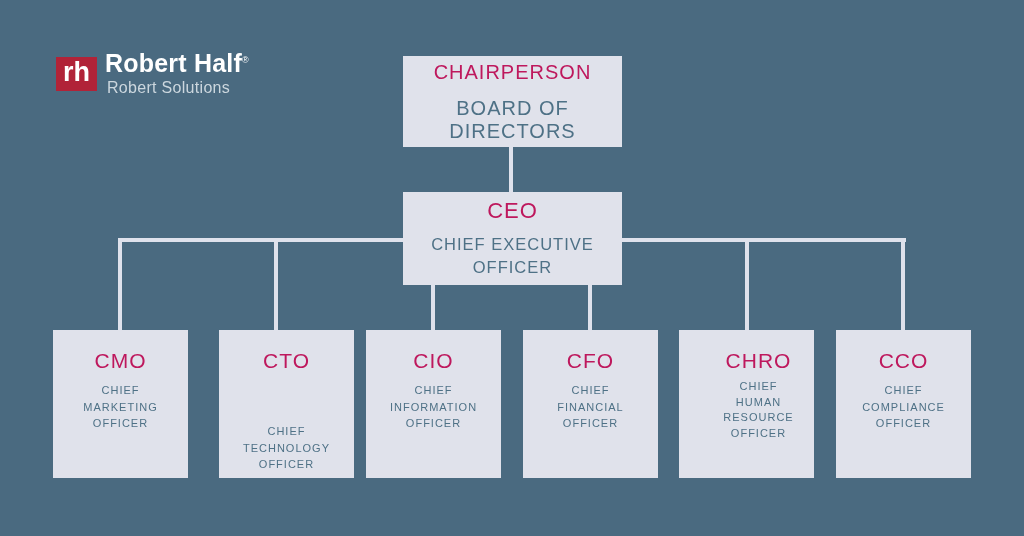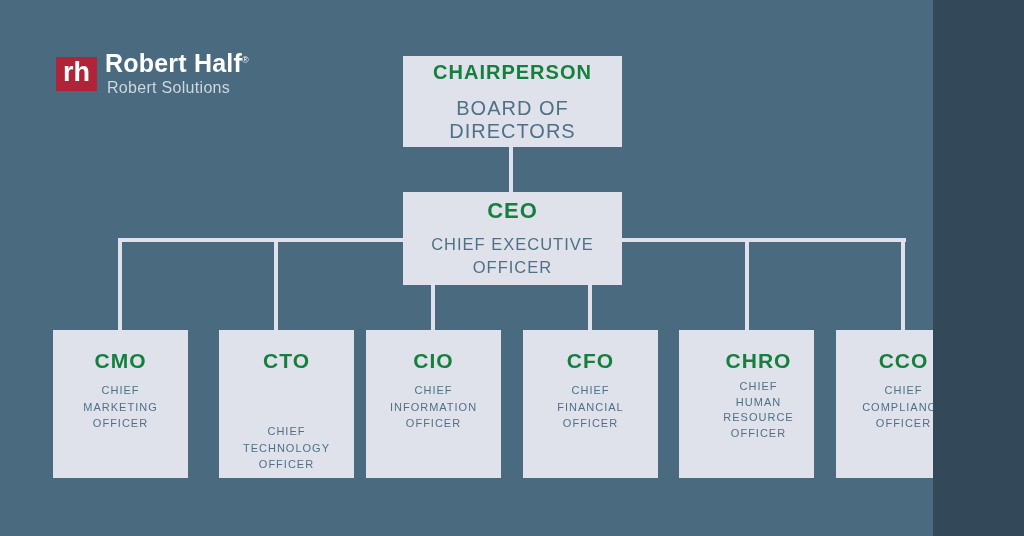--- a/index.html
+++ b/index.html
@@ -1,20 +1,20 @@
 <!DOCTYPE html>
 <html><head>
 <meta charset="utf-8">
 <style>
   html, body { margin: 0; padding: 0; background: #33495a; }
   * { box-sizing: border-box; }
 
   .canvas {
     position: relative;
-    width: 933px;
+    width: 1024px;
     height: 536px;
     background: #4a6a80;
     overflow: hidden;
     font-family: "Liberation Sans", sans-serif;
   }
 
   
   .logo { position: absolute; left: 56px; top: 50px; display: flex; align-items: flex-start; }
   .logo-badge {
     width: 41px; height: 34px; margin-top: 7px;
@@ -42,22 +42,22 @@
   .drop-5 { left: 901px; }
 
   
   .node {
     position: absolute;
     background: #e0e2eb;
     text-align: center;
     display: flex; flex-direction: column; align-items: center;
   }
   .acronym {
-    color: #15803d;
-    font-weight: bold;
+    color: #be185d;
+    font-weight: normal;
     letter-spacing: 1px;
   }
   .role {
     color: #4e7186;
     letter-spacing: 1px;
     white-space: pre-line;
   }
 
   .node-chairperson { left: 403px; top: 56px; width: 219px; height: 91px; justify-content: center; }
   .node-chairperson .acronym { font-size: 20px; }

